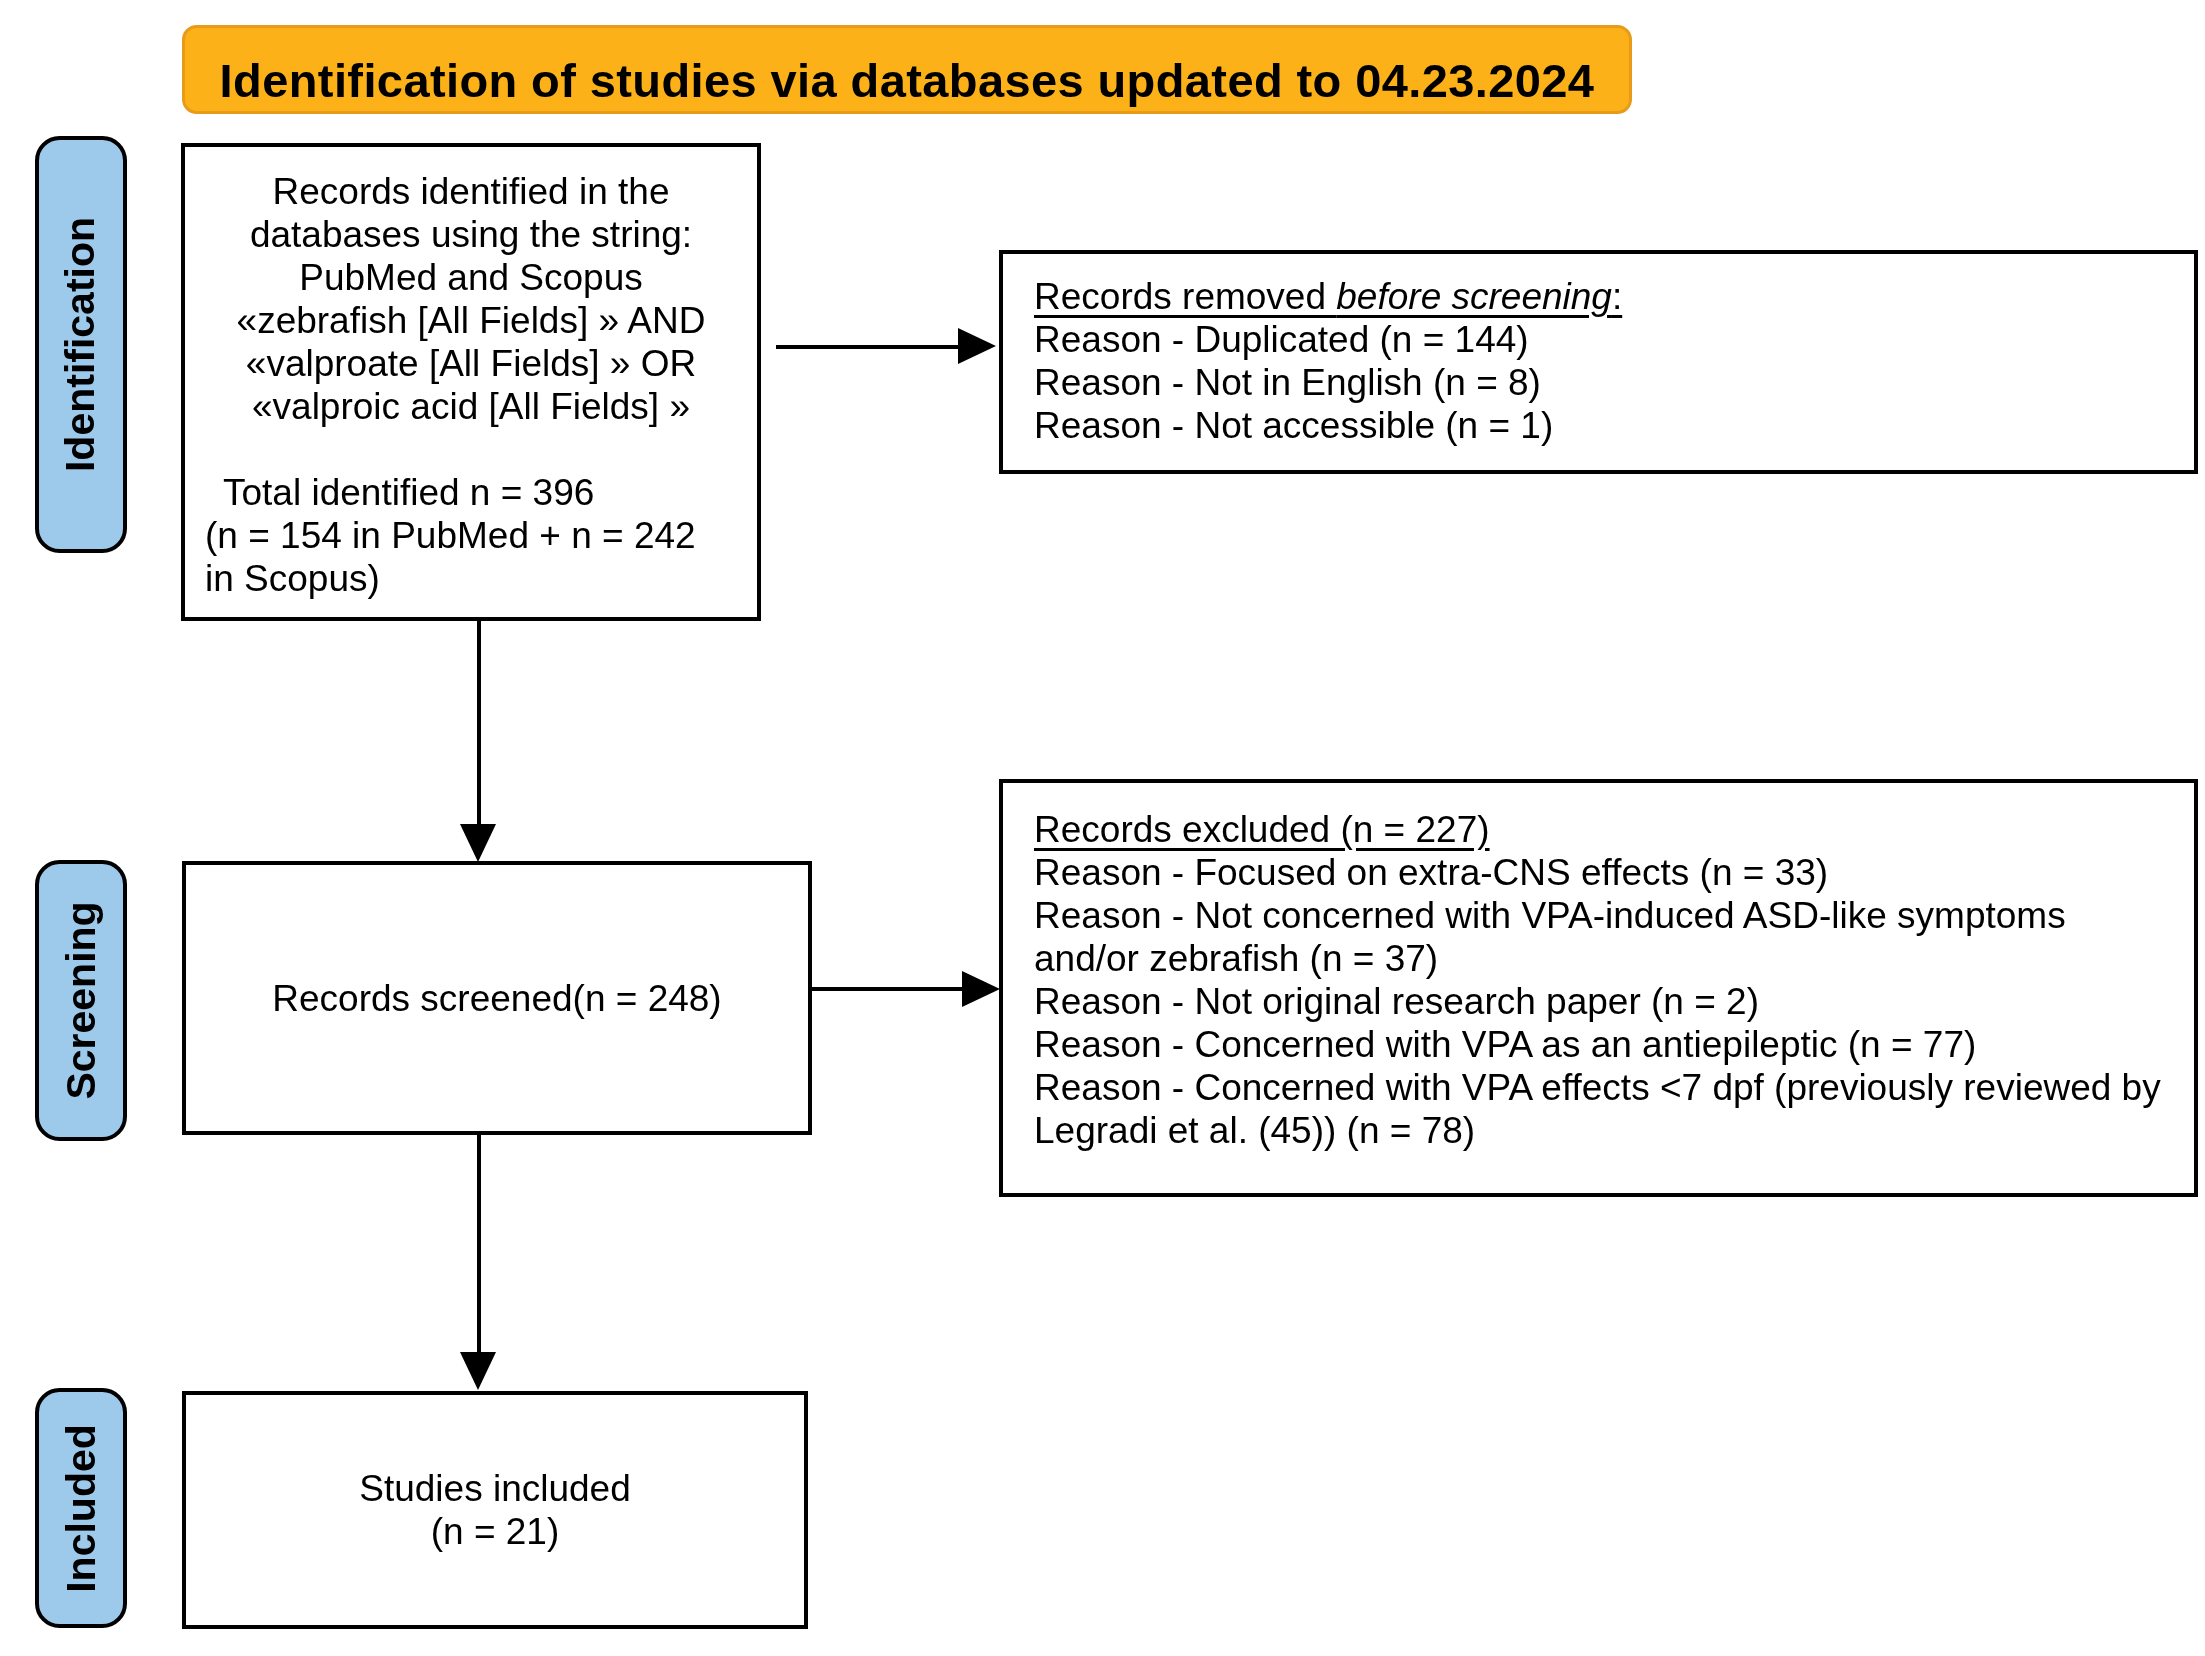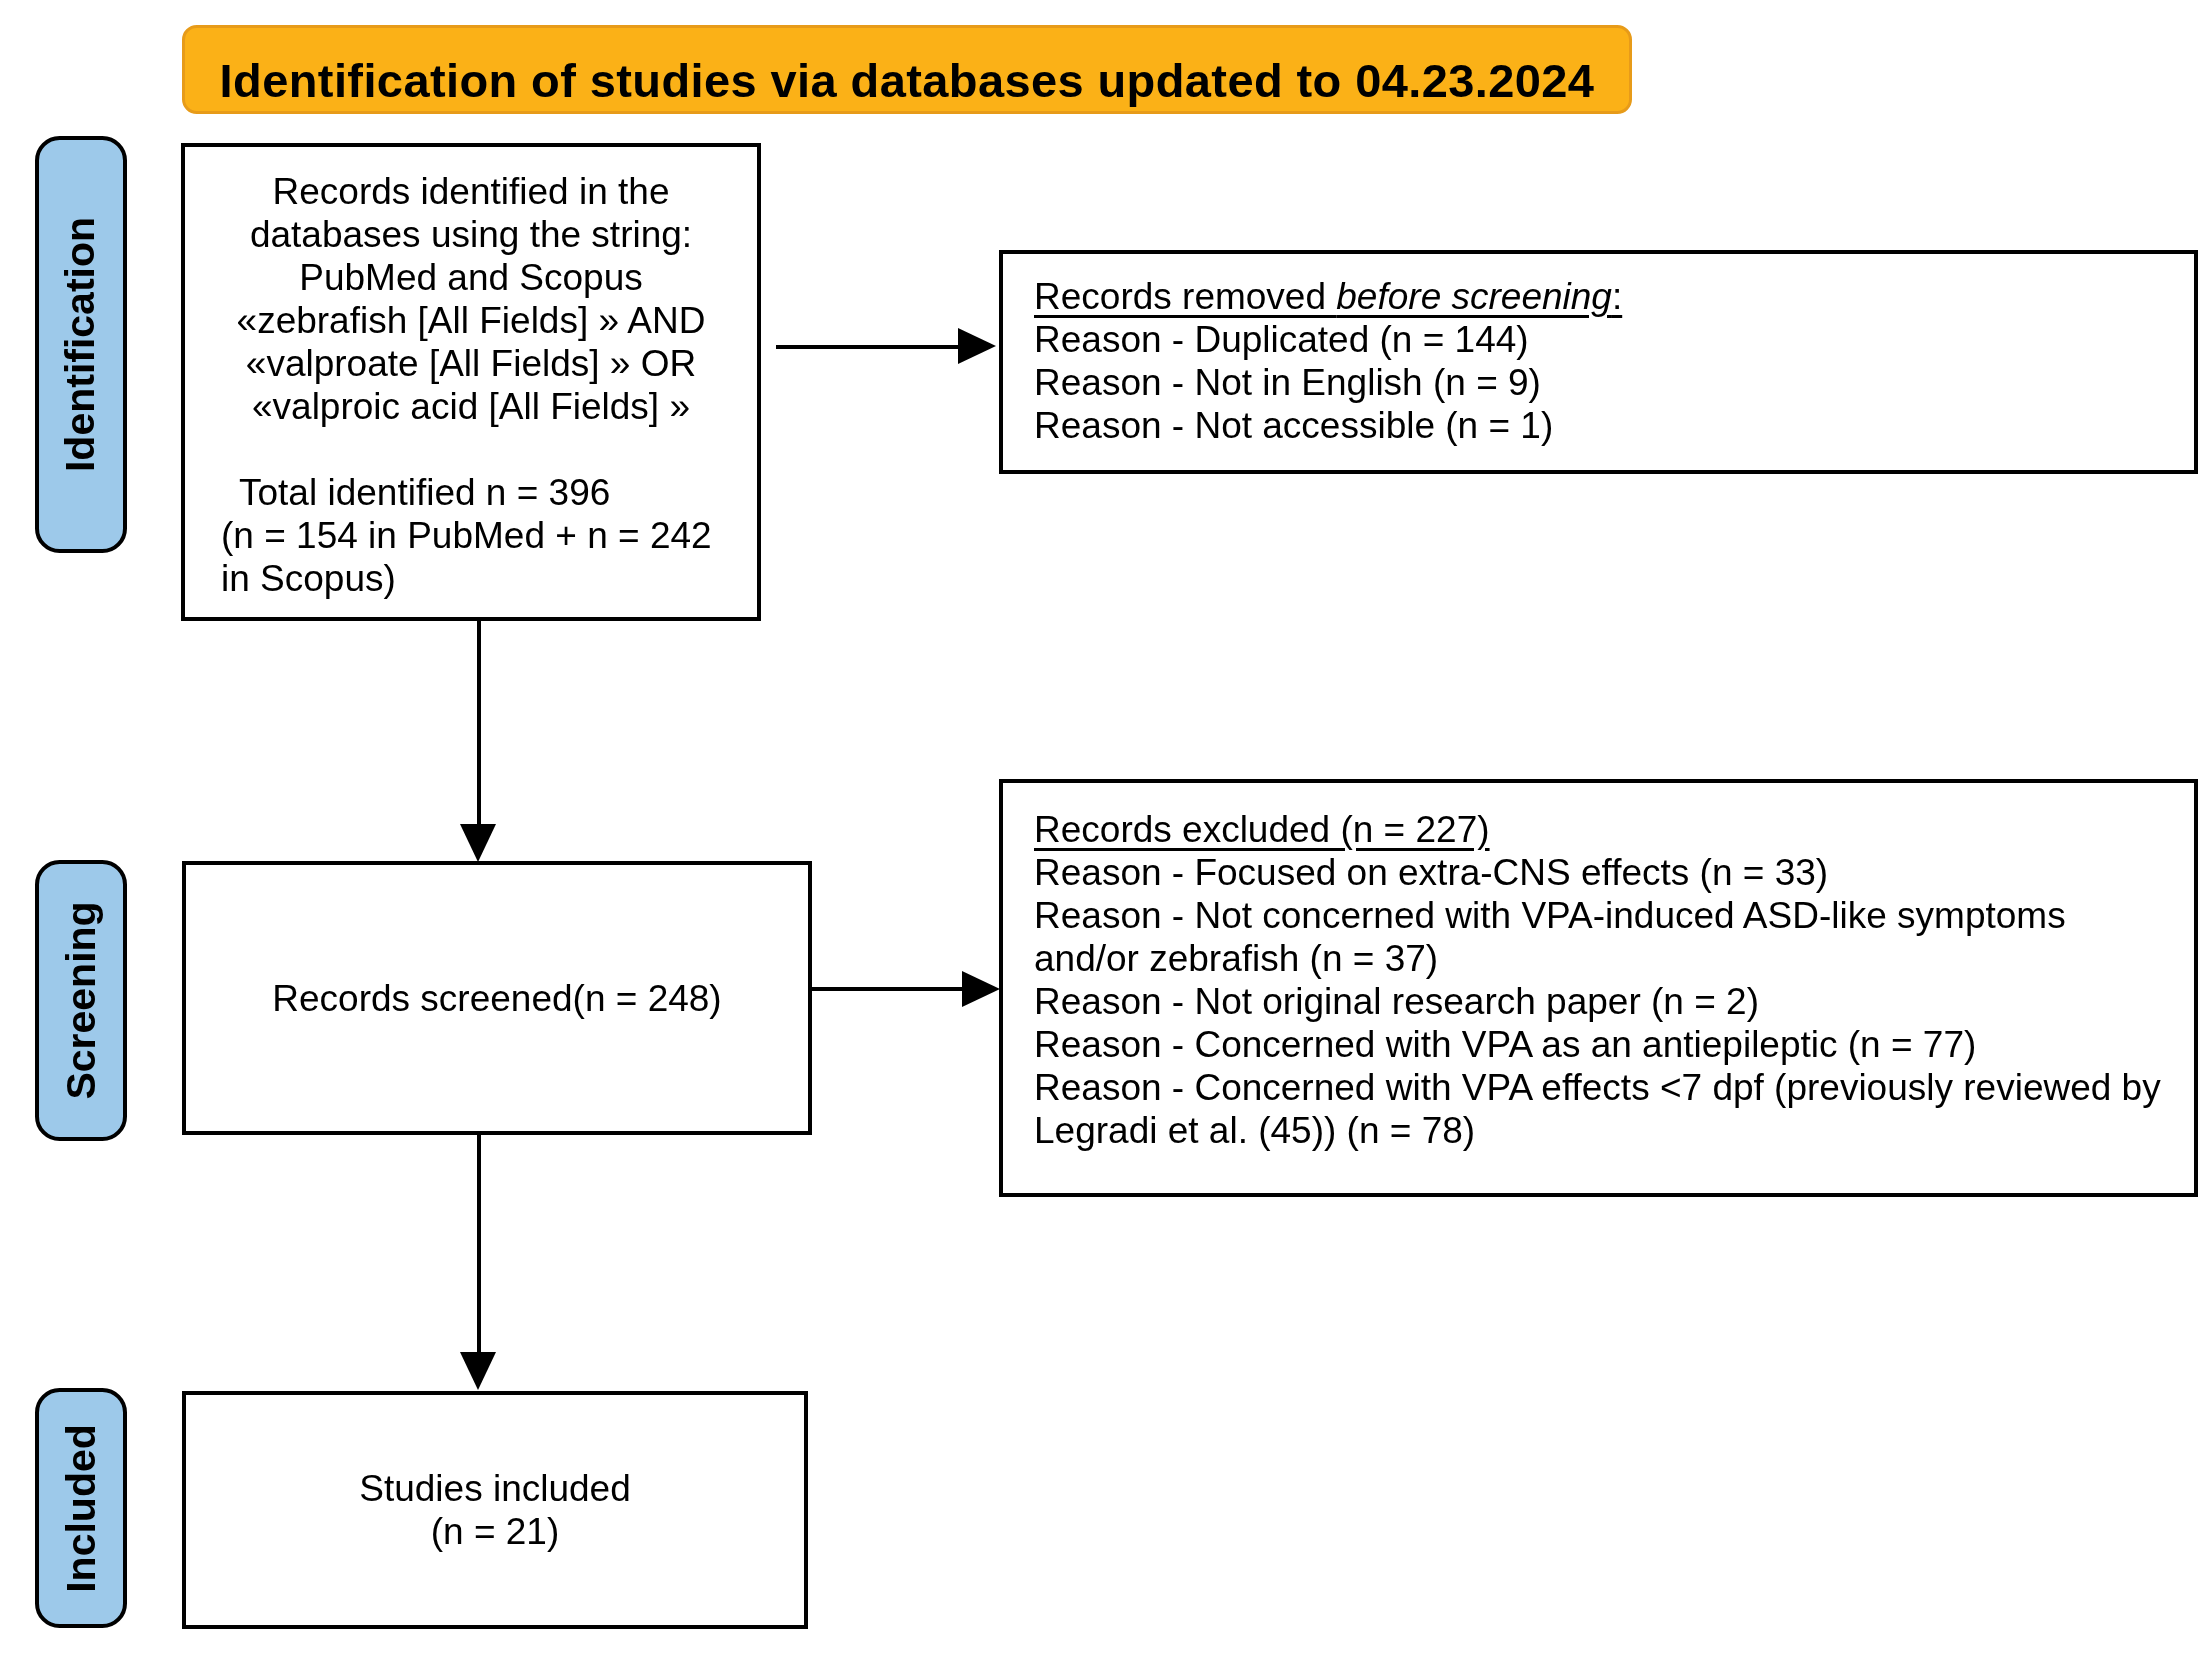--- a/index.html
+++ b/index.html
@@ -50,21 +50,21 @@
   .box {
     position: absolute;
     background: #ffffff;
     border: 4.1px solid #000;
     box-sizing: border-box;
     font-size: 37px;
     line-height: 43px;
   }
   .box-identified { left: 181px; top: 143px;  width: 580px;  height: 478px; padding-top: 23px; }
   .box-identified .centered { text-align: center; }
-  .box-identified .leftblock { margin-top: 43px; padding-left: 36px; text-align: left; }
+  .box-identified .leftblock { margin-top: 43px; padding-left: 20px; text-align: left; }
   .box-identified .leftblock .indent1 { padding-left: 18px; }
 
   .box-removed   { left: 999px; top: 250px;  width: 1199px; height: 224px; padding: 20.5px 23px 0 31px; }
   .box-excluded  { left: 999px; top: 779px;  width: 1199px; height: 418px; padding: 24.6px 23px 0 31px; }
   .u {
     text-decoration: underline;
     text-underline-offset: 5.7px;
     text-decoration-thickness: 2.5px;
   }
 
@@ -120,21 +120,21 @@
     </div>
   </div>
 
   <div class="box box-removed">
     <div>
       <span class="u">
         <span>Records removed </span><i>before screening</i><span>:</span>
       </span>
     </div>
     <div>Reason - Duplicated (n = 144)</div>
-    <div>Reason - Not in English (n = 9)</div>
+    <div>Reason - Not in English (n = 8)</div>
     <div>Reason - Not accessible (n = 1)</div>
   </div>
 
   <div class="box box-screened">
     <div>Records screened</div>
     <div>(n = 248)</div>
   </div>
 
   <div class="box box-excluded">
     <div><span class="u">Records excluded (n = 227)</span></div>

